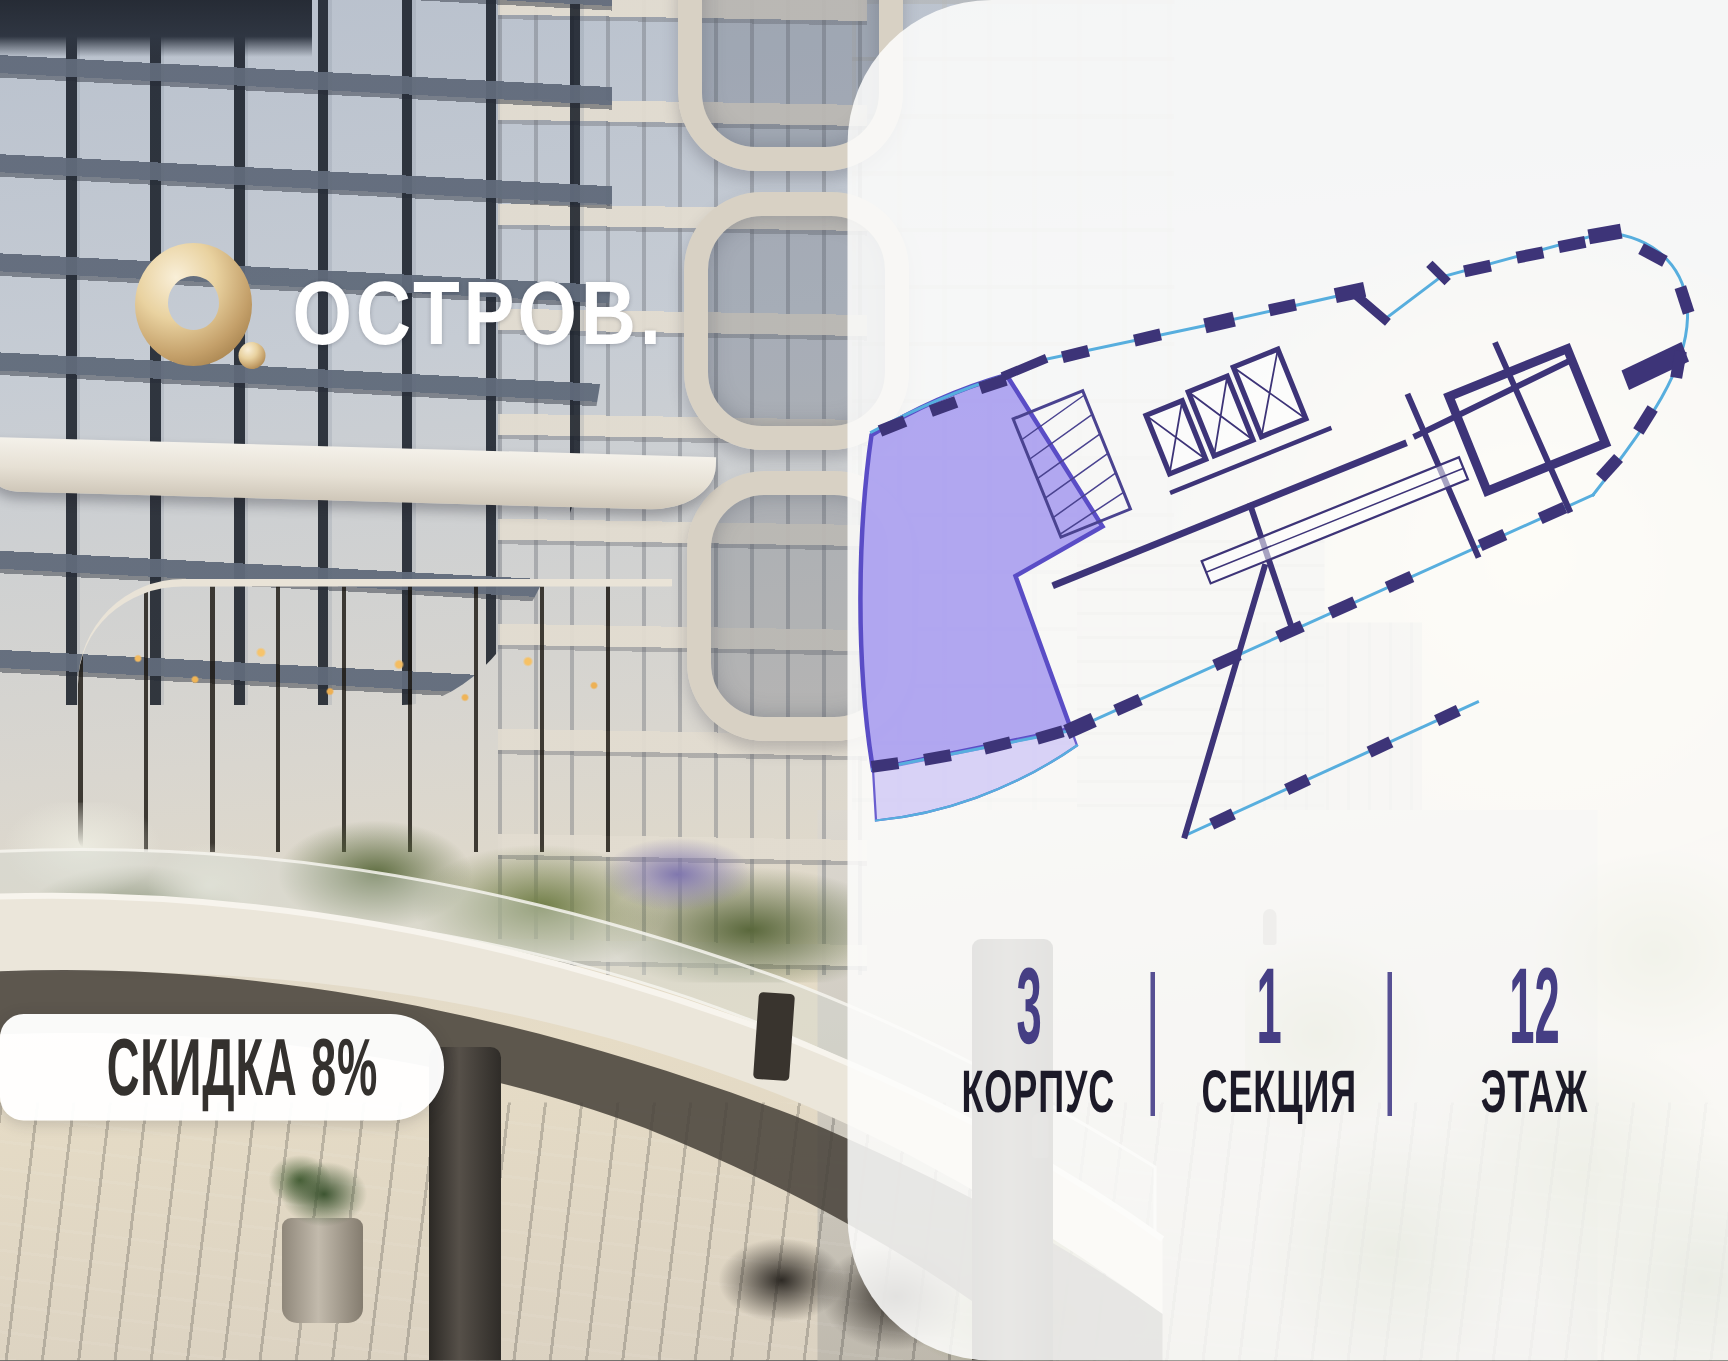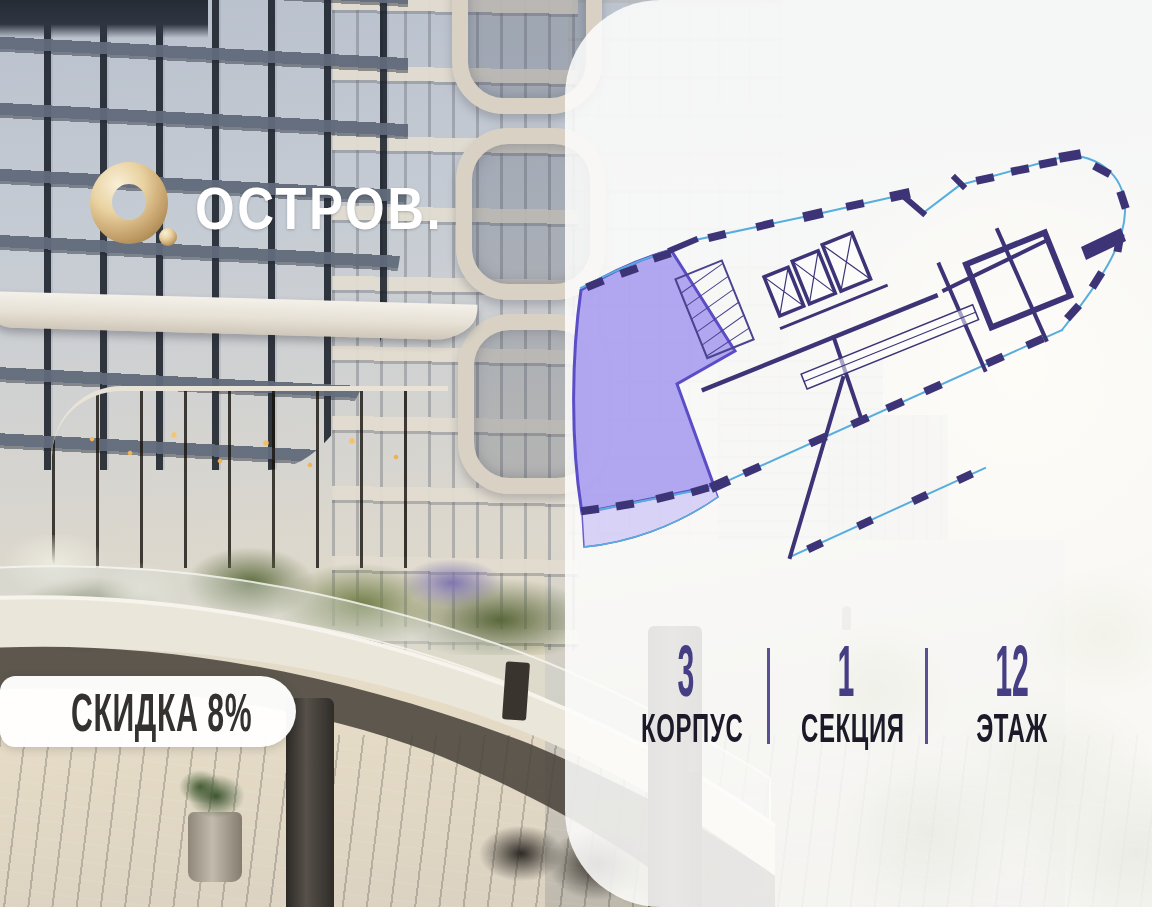--- a/index.html
+++ b/index.html
@@ -116,21 +116,21 @@
   
   .panel{left:565px;top:0;width:587px;height:907px;background:rgba(253,253,252,.87);
     border-radius:96px 0 0 96px;}
   .plan-svg{position:absolute;left:0;top:0;}
 
   .stat{position:absolute;width:150px;text-align:center;}
   .stat-value{font-size:72px;line-height:62px;font-weight:700;color:#453e84;
     transform:scaleX(.42);transform-origin:center;white-space:nowrap;}
   .stat-label{margin-top:9px;font-size:40px;line-height:34px;font-weight:600;color:#1c1a28;
     letter-spacing:1px;transform:scaleX(.6);transform-origin:center;white-space:nowrap;}
-  .s1{left:46px;top:640px;} .s2{left:206px;top:640px;} .s3{left:372px;top:640px;}
+  .s1{left:46px;top:640px;} .s2{left:206px;top:640px;} .s3{left:383px;top:640px;}
   .vdiv{position:absolute;width:2.5px;height:96px;top:648px;background:#575093;}
   .d1{left:202px;} .d2{left:360px;}
 </style>
 </head>
 <body>
 
 <div id="stage">
 
   <div class="abs sky"></div>
   <div class="abs sun-glow"></div>

